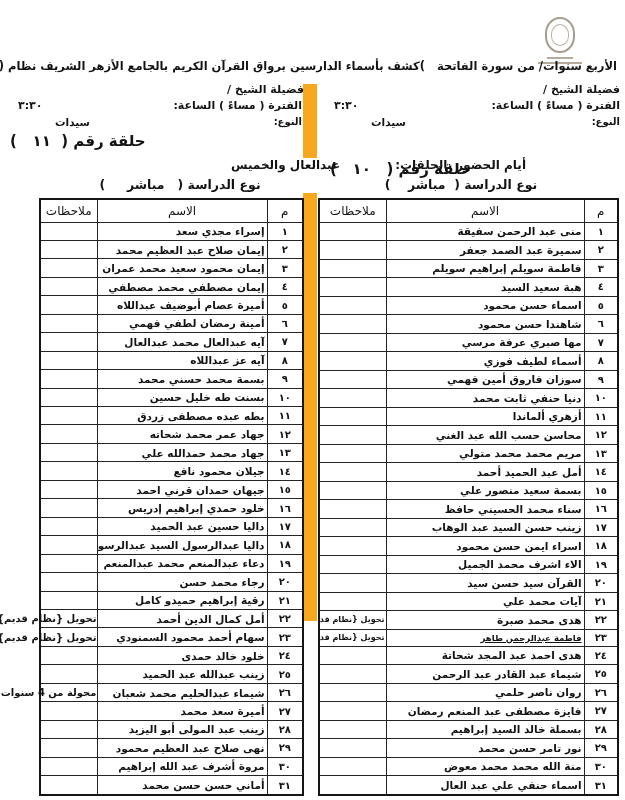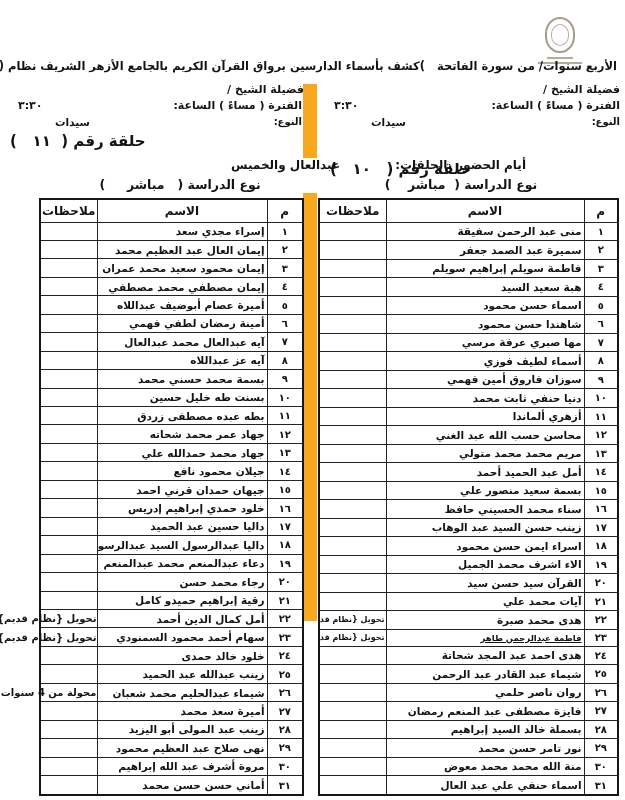--- a/index.html
+++ b/index.html
@@ -24,21 +24,21 @@
   .sheikh{font-size:11px;}
   .period{font-size:11px;}
   .typel{font-size:10px;}
   .circle{font-size:15px;text-align:left;}
   .attend{font-size:12px;display:flex;gap:55px;}
   .study{font-size:12.5px;text-align:center;}
   
   table{position:absolute;border-collapse:collapse;table-layout:fixed;direction:rtl;
         border:2px solid #161616;background:#fff;}
   th,td{border:1px solid #242424;padding:0;}
-  th{font-size:12px;font-weight:bold;text-align:center;}
+  th{font-size:12px;font-weight:normal;text-align:center;}
   td.num{font-size:10px;font-weight:bold;text-align:center;}
   td.name{font-size:10.5px;font-weight:bold;text-align:right;padding-right:2px;
           white-space:nowrap;overflow:hidden;}
   .tbl-right td.notes{font-size:8px;font-weight:bold;text-align:right;white-space:nowrap;
           overflow:hidden;padding-right:1px;}
   .tbl-left td.notes{font-size:10px;font-weight:bold;text-align:right;white-space:nowrap;
           }
   .tbl-right tbody tr:nth-child(23) td.name{font-size:8.5px;text-decoration:underline;}
 </style>
 </head>
@@ -276,21 +276,21 @@
       </tr>
     </thead>
     <tbody>
         <tr>
           <td class="num">١</td>
           <td class="name">إسراء مجدي سعد</td>
           <td class="notes"></td>
         </tr>
         <tr>
           <td class="num">٢</td>
-          <td class="name">إيمان العال عبد العظيم محمد</td>
+          <td class="name">إيمان صلاح عبد العظيم محمد</td>
           <td class="notes"></td>
         </tr>
         <tr>
           <td class="num">٣</td>
           <td class="name">إيمان محمود سعيد محمد عمران</td>
           <td class="notes"></td>
         </tr>
         <tr>
           <td class="num">٤</td>
           <td class="name">إيمان مصطفي محمد مصطفي</td>

